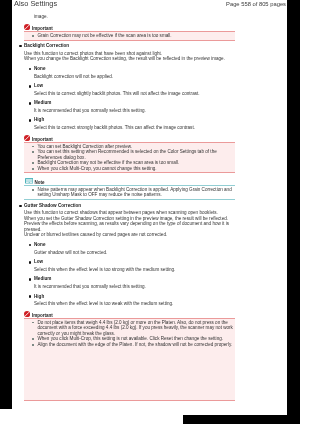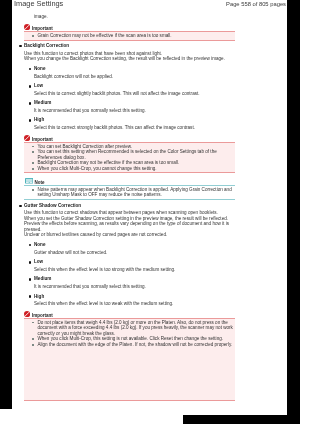--- a/index.html
+++ b/index.html
@@ -38,21 +38,21 @@
   .gap-opt1{margin-top:4.43px;}    
   .gap-optn{margin-top:4.23px;}    
   .gap-ds{margin-top:1.79px;}      
   .gap-sec{margin-top:2.44px;}     
   .gap-adm{margin-top:4.27px;}     
 </style>
 </head>
 <body>
 
 <div class="page">
-  <div class="title">Image Settings</div>
+  <div class="title">Also Settings</div>
   <div class="pageno">Page 558 of 805 pages</div>
   <div class="content">
     <div class="intro">image.</div>
     <div class="admon imp gap-adm">
       <div class="admon-hd">
         <span class="admon-ic"><svg viewBox="0 0 62 62" width="6.2" height="6.2">
               <circle cx="31" cy="31" r="31" fill="#cf2026"></circle>
               <path d="M12 50 L50 12" stroke="#fff" stroke-width="9" fill="none"></path>
             </svg></span>
         <span class="admon-lb">Important</span>

